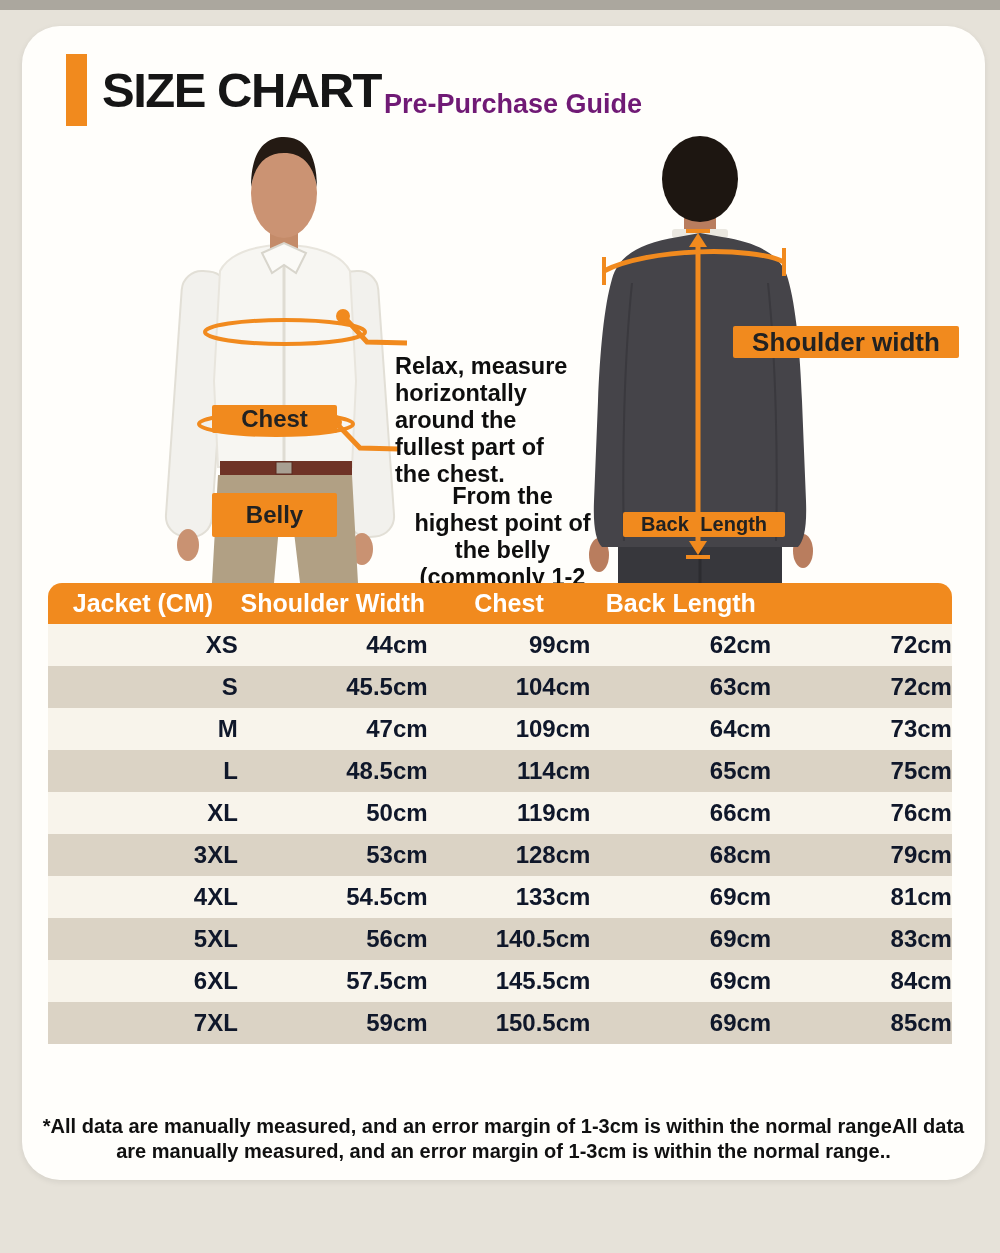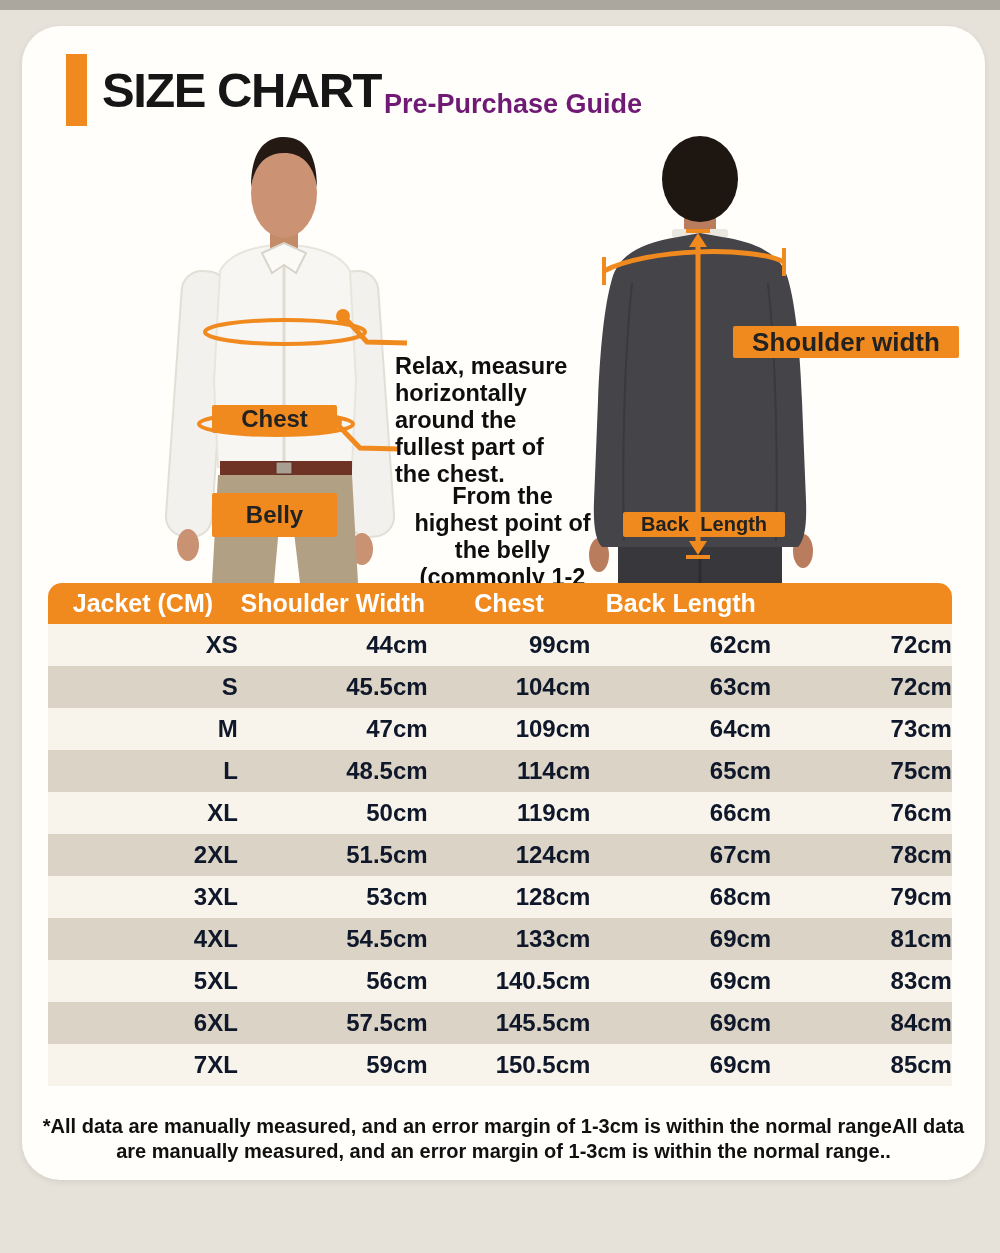--- a/index.html
+++ b/index.html
@@ -201,27 +201,20 @@
           <div class="tcell">75cm</div>
         </div>
         <div class="trow">
           <div class="tcell">XL</div>
           <div class="tcell">50cm</div>
           <div class="tcell">119cm</div>
           <div class="tcell">66cm</div>
           <div class="tcell">76cm</div>
         </div>
         <div class="trow">
-          <div class="tcell">2XL</div>
-          <div class="tcell">51.5cm</div>
-          <div class="tcell">124cm</div>
-          <div class="tcell">67cm</div>
-          <div class="tcell">78cm</div>
-        </div>
-        <div class="trow">
           <div class="tcell">3XL</div>
           <div class="tcell">53cm</div>
           <div class="tcell">128cm</div>
           <div class="tcell">68cm</div>
           <div class="tcell">79cm</div>
         </div>
         <div class="trow">
           <div class="tcell">4XL</div>
           <div class="tcell">54.5cm</div>
           <div class="tcell">133cm</div>

